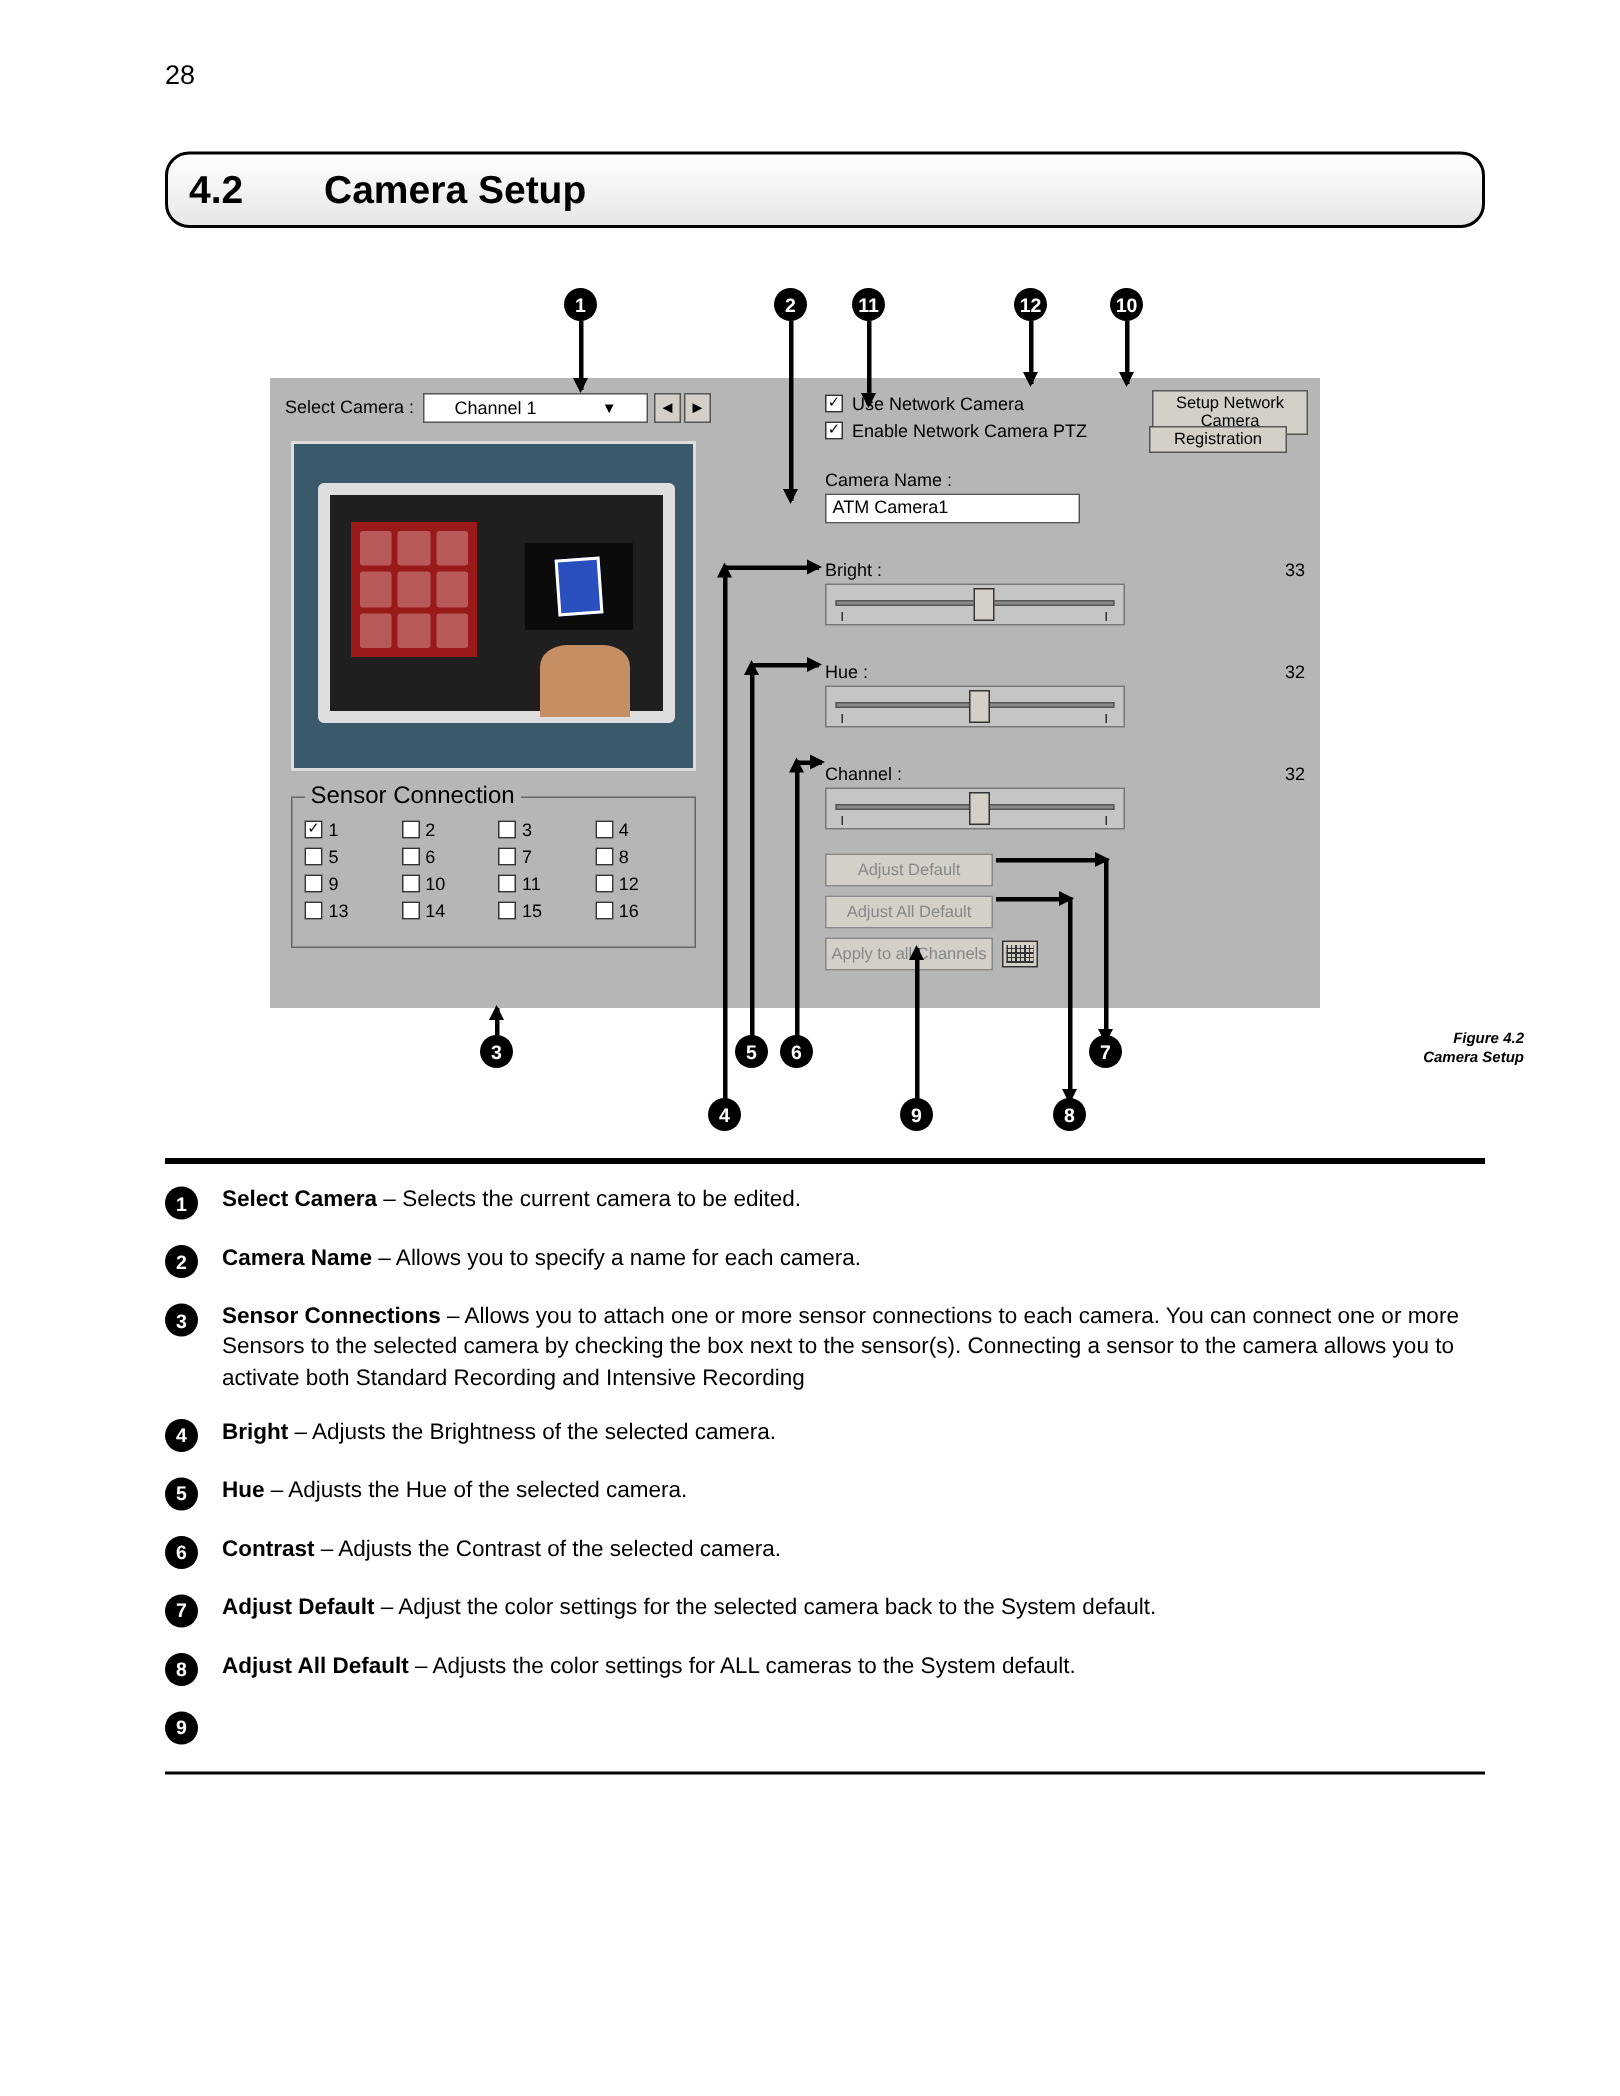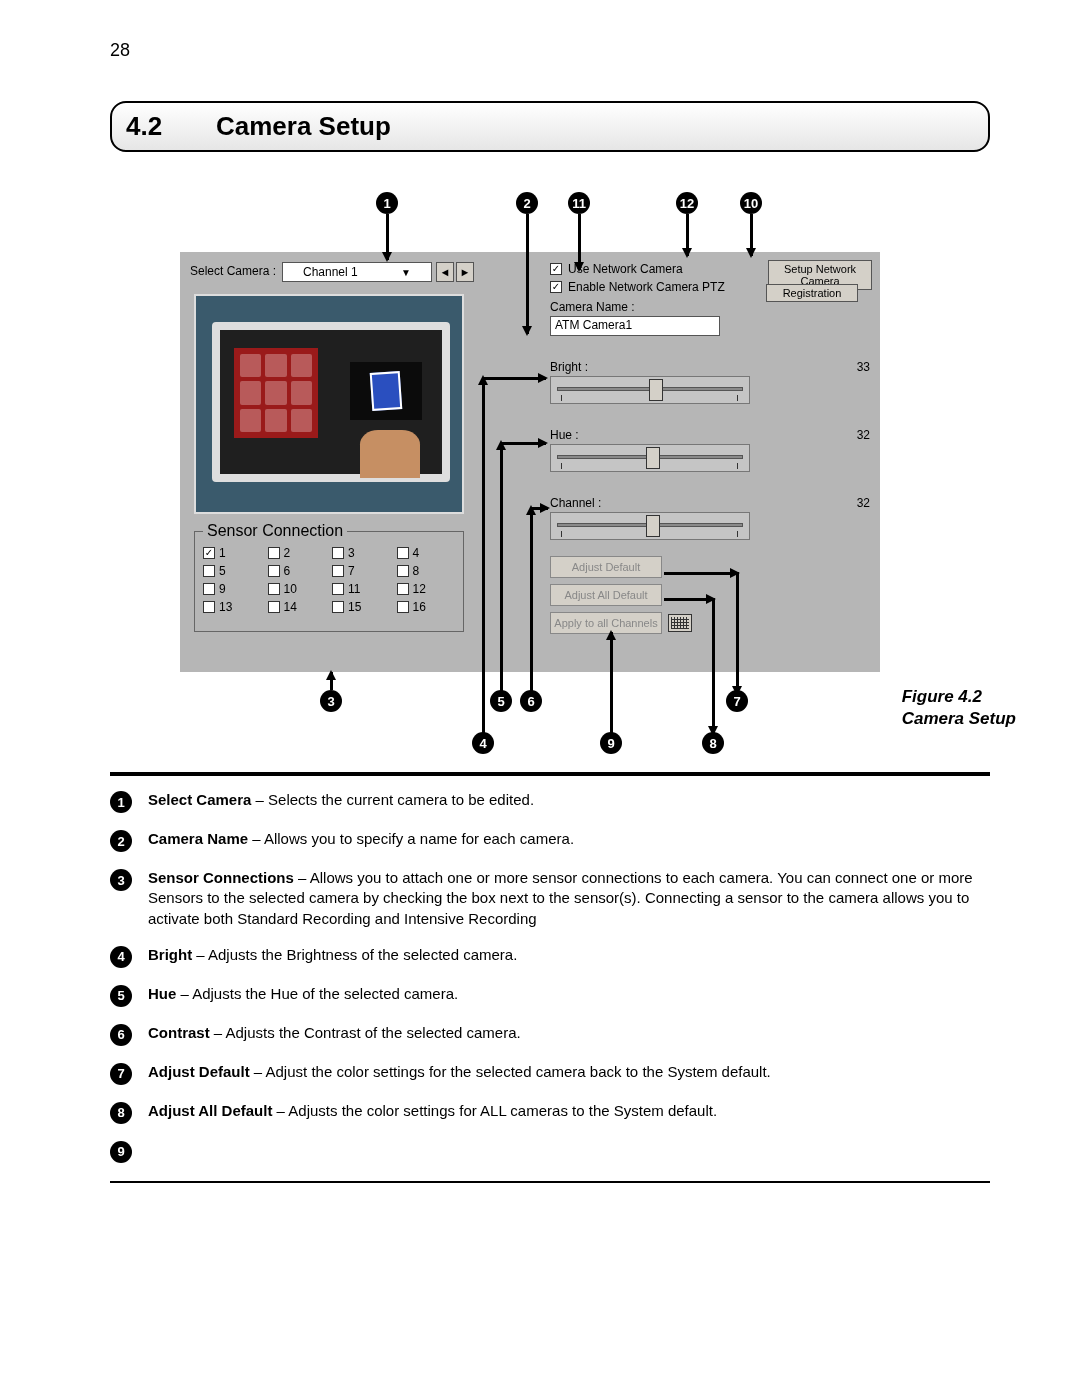--- a/index.html
+++ b/index.html
@@ -126,21 +126,21 @@
   .sensor-grid { display: grid; grid-template-columns: repeat(4, 1fr); gap: 4px 6px; }
   .sensor-item { display:flex; align-items:center; gap:4px; font-size:12px; }
   .cb { width:12px; height:12px; border:1px solid #333; background:#fff; display:inline-flex; align-items:center; justify-content:center; font-size:10px; line-height:1; }
 
   .right-col { position:absolute; left: 370px; top: 10px; width: 320px; }
   .chk { display:flex; align-items:center; gap:6px; margin-bottom:4px; }
   .net-btn {
     position:absolute; background:#d4d0c8; border:1px solid #555;
     font-size:11px; padding:2px 4px; text-align:center;
   }
-  .field-label { font-size:12px; margin-top:6px; }
+  .field-label { font-size:12px; margin-top:19px; }
   .text-input { width: 170px; height:20px; background:#fff; border:1px solid #555; padding:1px 4px; font-size:12px; margin-top:2px; }
 
   .slider-block { margin-top: 24px; }
   .slider-head { display:flex; justify-content:space-between; font-size:12px; }
   .slider-track {
     position:relative; width: 200px; height: 28px;
     background:#c5c5c5; border:1px solid #777; margin-top:2px;
   }
   .slider-groove { position:absolute; left:6px; right:6px; top:10px; height:4px; background:#8a8a8a; border:1px solid #555; }
   .slider-thumb {
@@ -157,21 +157,21 @@
   }
   .kb-icon {
     width:24px; height:18px; border:1px solid #333; background:#d4d0c8;
     display:inline-block; position:relative;
   }
   .kb-icon::before { content:''; position:absolute; left:2px; right:2px; top:2px; bottom:2px;
     background: repeating-linear-gradient(90deg,#333 0 1px, transparent 1px 3px),
                 repeating-linear-gradient(0deg,#333 0 1px, transparent 1px 3px);
   }
 
-  .fig-caption { position:absolute; right:-26px; top:494px; font-size:17px; font-weight:bold; font-style:italic; text-align:left; line-height:1.3; }
+  .fig-caption { position:absolute; right:-26px; top:494px; font-size:10px; font-weight:bold; font-style:italic; text-align:right; line-height:1.3; }
 
   
   .divider-thick { border-top: 4px solid #000; margin: 8px 0 14px 0; }
   .divider-thin { border-top: 2px solid #000; margin-top: 18px; }
   .desc-list { font-size: 15px; }
   .desc-row { display:flex; align-items:flex-start; gap: 16px; margin-bottom: 16px; }
   .desc-marker {
     flex: 0 0 22px; width:22px; height:22px; border-radius:50%;
     background:#000; color:#fff; font-size:13px; font-weight:bold;
     display:flex; align-items:center; justify-content:center; margin-top:1px;

